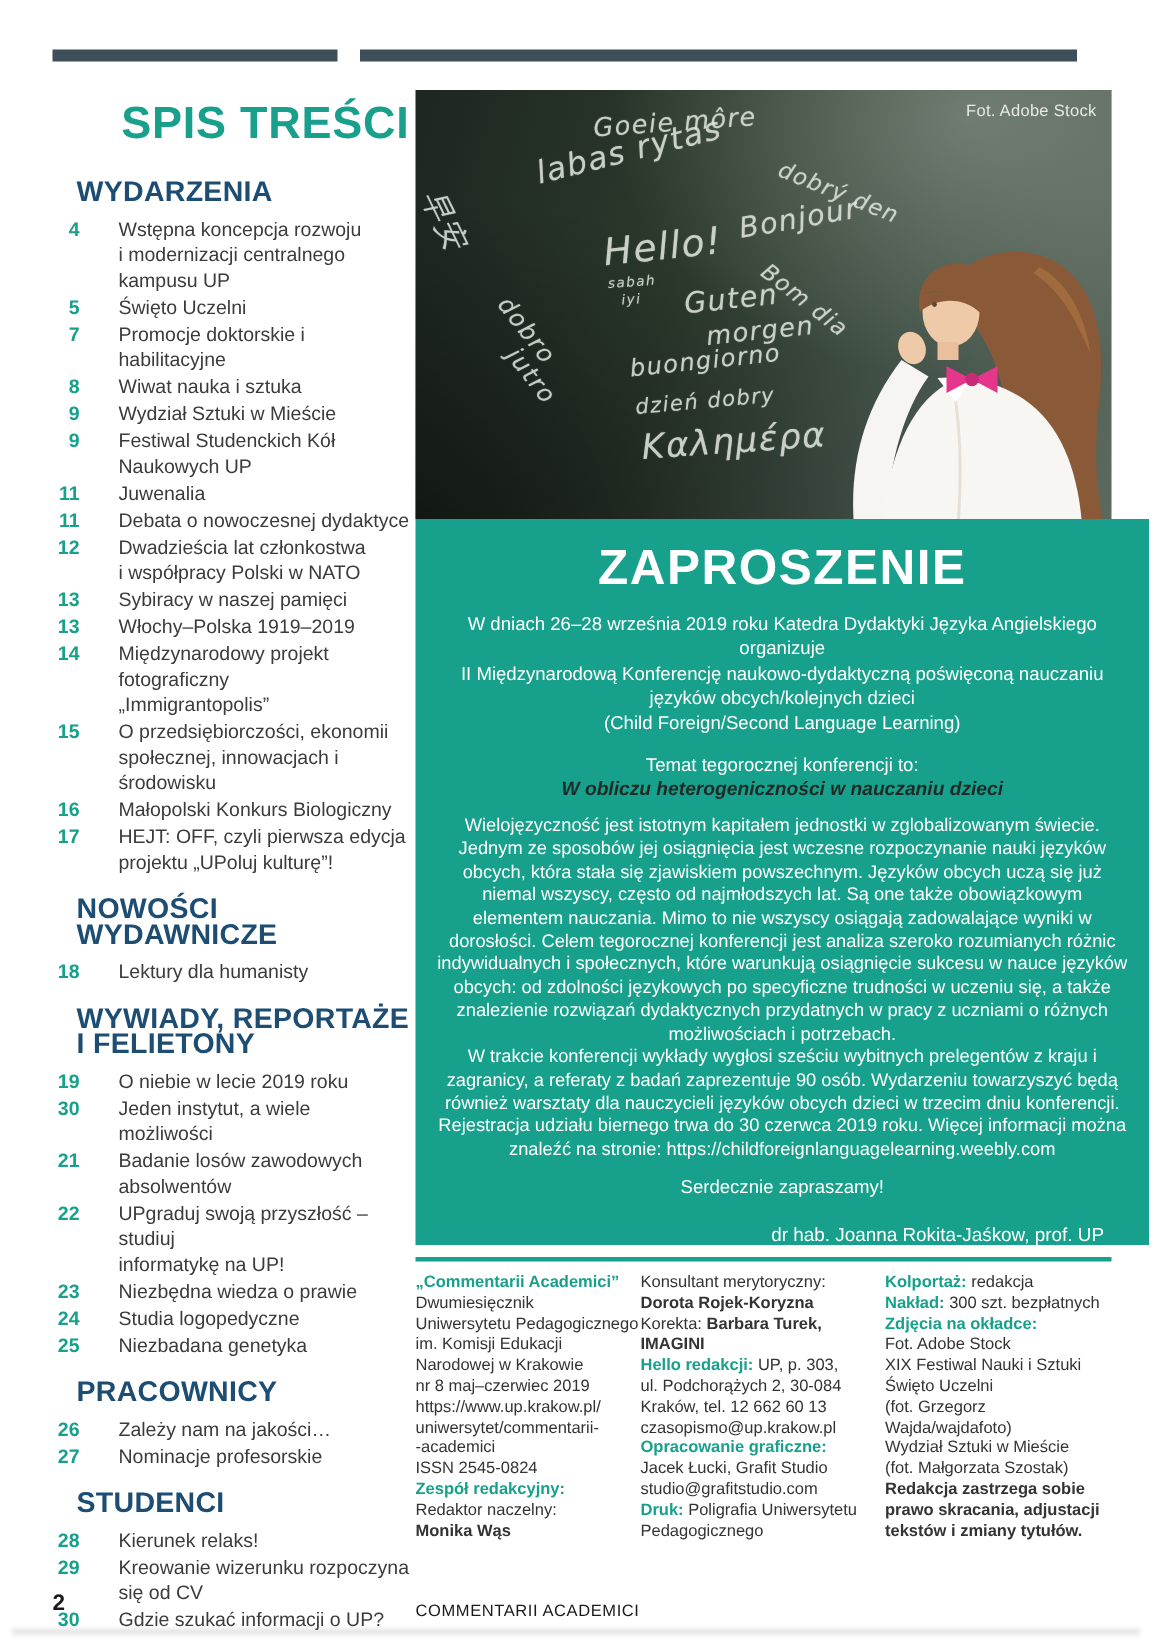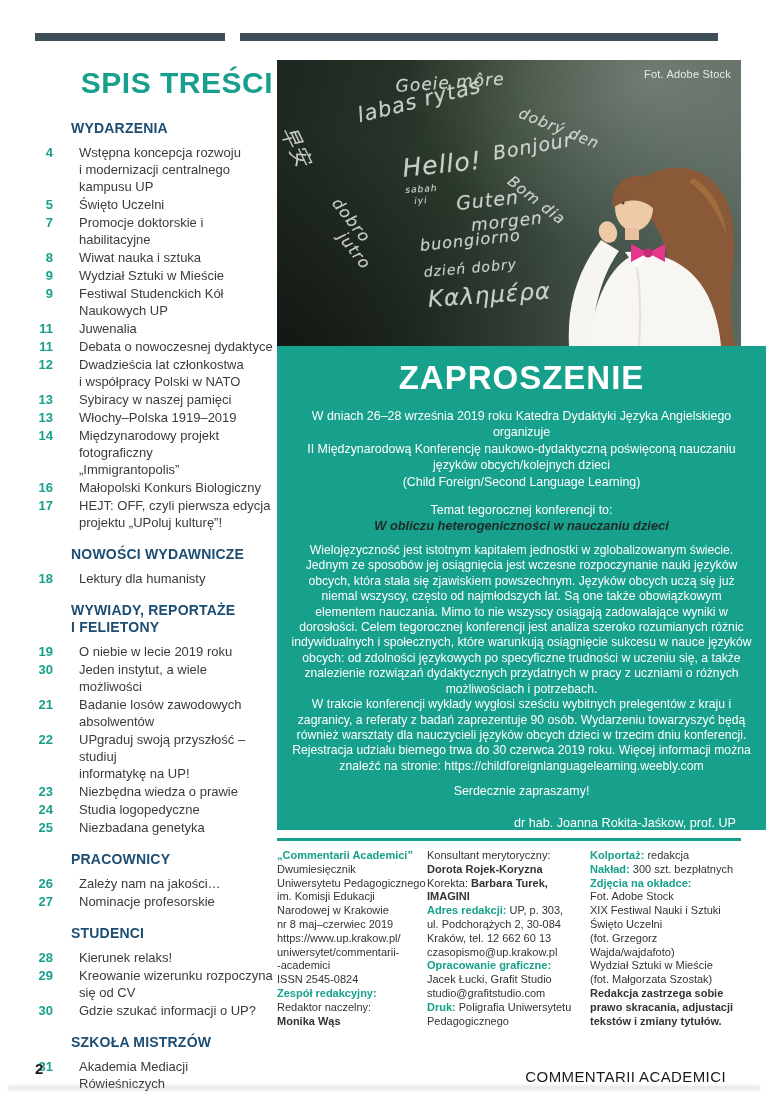--- a/index.html
+++ b/index.html
@@ -13,22 +13,22 @@
   .bar-right{left:240px;width:478px;}
 
   
   .toc{position:absolute;left:35px;top:66px;width:238px;}
   .toc-title{
     color:#18a08c;font-size:30px;font-weight:bold;letter-spacing:.5px;
     margin:0 0 20px 0;line-height:34px;text-align:right;
   }
   .toc-section{margin-bottom:15px;}
   .toc-header{
-    color:#1d4d73;font-weight:bold;font-size:14px;line-height:17px;
-    margin:0 0 7px 36px;white-space:pre-line;letter-spacing:.2px;
+    color:#1d4d73;font-weight:bold;font-size:19px;line-height:17px;
+    margin:0 0 7px 16px;white-space:pre-line;letter-spacing:.2px;
   }
   .toc-item{display:flex;align-items:flex-start;margin-bottom:1px;}
   .toc-num{
     width:18px;text-align:right;color:#18a08c;font-weight:bold;
     font-size:13px;line-height:17px;flex:none;
   }
   .toc-text{margin-left:26px;font-size:13px;line-height:17px;white-space:pre-line;color:#3b3b3b;}
 
   
   .photo{
@@ -78,22 +78,22 @@
   .fcol{box-sizing:border-box;}
   .fcol-1{width:150px;}
   .fcol-2{width:163px;}
   .fcol-3{width:151px;}
   .fline{margin:0;}
   .seg-b{font-weight:bold;}
   .seg-tb{font-weight:bold;color:#17a08b;}
 
   .page-num{position:absolute;left:35px;top:1060px;font-size:15px;font-weight:bold;color:#1a1a1a;}
   .journal{
-    position:absolute;left:262px;top:1068px;width:464px;text-align:right;
-    font-size:15px;letter-spacing:.4px;color:#1a1a1a;
+    position:absolute;left:277px;top:1068px;width:464px;text-align:left;
+    font-size:11px;letter-spacing:.4px;color:#1a1a1a;
   }
   .bottom-shadow{
     position:absolute;left:8px;top:1086px;width:752px;height:6px;
     background:linear-gradient(to bottom, rgba(150,150,150,.35), rgba(255,255,255,0));
     filter:blur(1.5px);
   }
 </style>
 </head>
 <body>
 
@@ -149,20 +149,25 @@
           <span class="toc-text">Sybiracy w naszej pamięci</span>
         </div>
         <div class="toc-item">
           <span class="toc-num">13</span>
           <span class="toc-text">Włochy–Polska 1919–2019</span>
         </div>
         <div class="toc-item">
           <span class="toc-num">14</span>
           <span class="toc-text">Międzynarodowy projekt fotograficzny
 „Immigrantopolis”</span>
+        </div>
+        <div class="toc-item">
+          <span class="toc-num">15</span>
+          <span class="toc-text">O przedsiębiorczości, ekonomii
+społecznej, innowacjach i środowisku</span>
         </div>
         <div class="toc-item">
           <span class="toc-num">16</span>
           <span class="toc-text">Małopolski Konkurs Biologiczny</span>
         </div>
         <div class="toc-item">
           <span class="toc-num">17</span>
           <span class="toc-text">HEJT: OFF, czyli pierwsza edycja
 projektu „UPoluj kulturę”!</span>
         </div>
@@ -316,21 +321,21 @@
       <p class="fline"><span>ISSN 2545-0824</span></p>
       <p class="fline"><span class="seg-tb">Zespół redakcyjny:</span></p>
       <p class="fline"><span>Redaktor naczelny:</span></p>
       <p class="fline"><span class="seg-b">Monika Wąs</span></p>
     </div>
     <div class="fcol fcol-2">
       <p class="fline"><span>Konsultant merytoryczny:</span></p>
       <p class="fline"><span class="seg-b">Dorota Rojek-Koryzna</span></p>
       <p class="fline"><span>Korekta: </span><span class="seg-b">Barbara Turek,</span></p>
       <p class="fline"><span class="seg-b">IMAGINI</span></p>
-      <p class="fline"><span class="seg-tb">Adres redakcji: </span><span>UP, p. 303,</span></p>
+      <p class="fline"><span class="seg-tb">Hello redakcji: </span><span>UP, p. 303,</span></p>
       <p class="fline"><span>ul. Podchorążych 2, 30-084</span></p>
       <p class="fline"><span>Kraków, tel. 12 662 60 13</span></p>
       <p class="fline"><span>czasopismo@up.krakow.pl</span></p>
       <p class="fline"><span class="seg-tb">Opracowanie graficzne:</span></p>
       <p class="fline"><span>Jacek Łucki, Grafit Studio</span></p>
       <p class="fline"><span>studio@grafitstudio.com</span></p>
       <p class="fline"><span class="seg-tb">Druk: </span><span>Poligrafia Uniwersytetu</span></p>
       <p class="fline"><span>Pedagogicznego</span></p>
     </div>
     <div class="fcol fcol-3">

